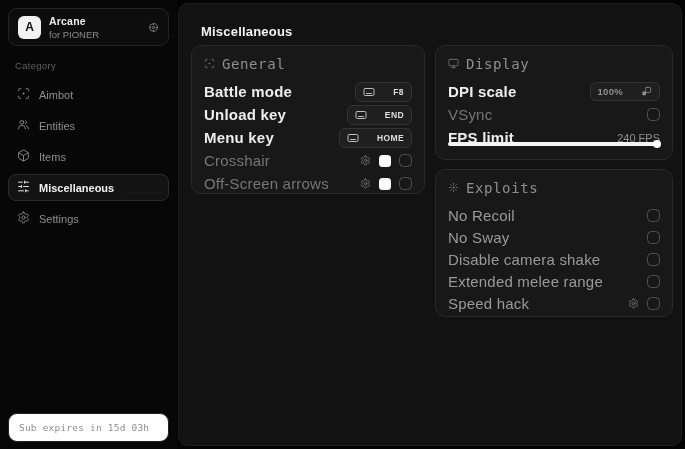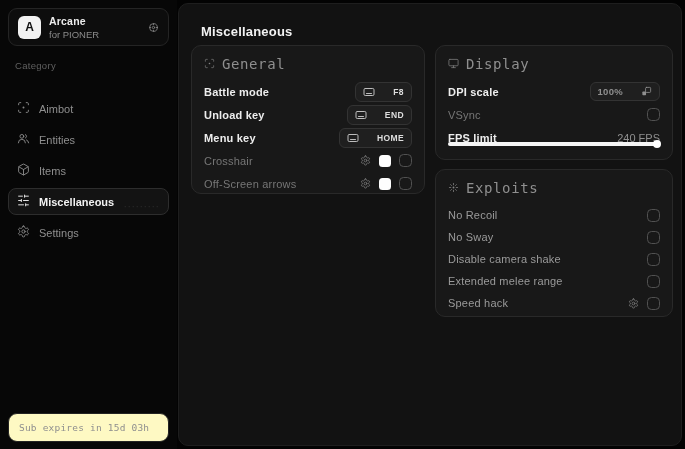--- a/index.html
+++ b/index.html
@@ -9,46 +9,46 @@
 
   
   .sidebar{position:absolute;left:0;top:0;width:177px;height:449px;background:#070707}
   .side-header{margin:8px;height:38px;border:1px solid #242424;border-radius:9px;background:#0d0d0d;
     display:flex;align-items:center;gap:8px;padding:0 9px}
   .logo{width:23px;height:23px;background:#f2f2f2;border-radius:6px;display:flex;align-items:center;justify-content:center;
     color:#101010;font-weight:bold;font-size:12px}
   .app-name{font-size:10.5px;font-weight:bold;color:#ececec;letter-spacing:.2px}
   .app-sub{font-size:9.5px;color:#8b8b8b;margin-top:2px}
   .side-gear{margin-left:auto;display:flex;cursor:pointer}
-  .cat-label{margin:14px 0 24px 15px;font-size:9.5px;color:#606060;letter-spacing:.3px}
+  .cat-label{margin:14px 0 10px 15px;font-size:9.5px;color:#606060;letter-spacing:.3px}
   .nav{display:flex;flex-direction:column;gap:4px}
   .nav-item{margin:0 8px;height:27px;border-radius:8px;border:1px solid transparent;
     display:flex;align-items:center;gap:9px;padding:0 8px;cursor:pointer;font-size:11px;color:#8f8f8f;font-weight:500}
   .nav-item.active{border-color:#2d2d2d;background:#131313;color:#f2f2f2;font-weight:600}
   .nav-item.active .ic{stroke:#e8e8e8}
   .shimmer{margin-left:auto;align-self:flex-end;font-size:9px;color:#262626;letter-spacing:1px;line-height:14px}
   .side-footer{position:absolute;left:8px;right:8px;bottom:7px;border:1px solid #232323;border-radius:9px;
-    background:#fef9c3;padding:8px 10px}
+    background:#ffffff;padding:8px 10px}
   .foot1{font-size:9.5px;color:#8f8f8f;letter-spacing:.2px}
   .foot2{font-size:9.5px;color:#5d5d5d;margin-top:4px}
 
   
   .main{position:absolute;left:178px;top:3px;right:3px;bottom:3px;background:#121212;
     border:1px solid #1e1e1e;border-radius:10px}
   .page-title{position:absolute;left:22px;top:20px;font-size:13px;font-weight:bold;color:#f2f2f2;letter-spacing:.2px}
 
   .panel{position:absolute;background:#181818;border:1px solid #292929;border-radius:10px;padding:11px 12px}
   .panel-general{left:12px;top:41px;width:234px;height:149px}
   .panel-display{left:256px;top:41px;width:238px;height:115px}
   .panel-exploits{left:256px;top:165px;width:238px;height:148px}
   .panel-title{display:flex;align-items:center;gap:7px;font-size:14px;color:#8f8f8f;letter-spacing:.6px;height:14px}
   .rows{margin-top:9px;display:flex;flex-direction:column}
   .row{height:23px;display:flex;align-items:center}
   .row.short{height:22px}
-  .lbl{font-size:11px;color:#ededed;font-weight:600;letter-spacing:.2px}
+  .lbl{font-size:15px;color:#ededed;font-weight:600;letter-spacing:.2px}
   .lbl.dim{color:#767676;font-weight:500}
   .lbl.mid{color:#9a9a9a;font-weight:500}
   .ctrl{margin-left:auto;display:flex;align-items:center;gap:8px}
 
   .pill{display:inline-flex;align-items:center;gap:18px;background:#1f1f1f;border:1px solid #333;border-radius:6px;
     padding:3px 7px;cursor:pointer}
   .pill .key{font-size:8.5px;font-weight:bold;color:#dedede;letter-spacing:.4px}
   .pill.select .val{font-size:9.5px;color:#8f8f8f;font-weight:600;letter-spacing:.3px}
 
   .cb{width:13px;height:13px;border:1.5px solid #515151;border-radius:4.5px;cursor:pointer;flex:none}

